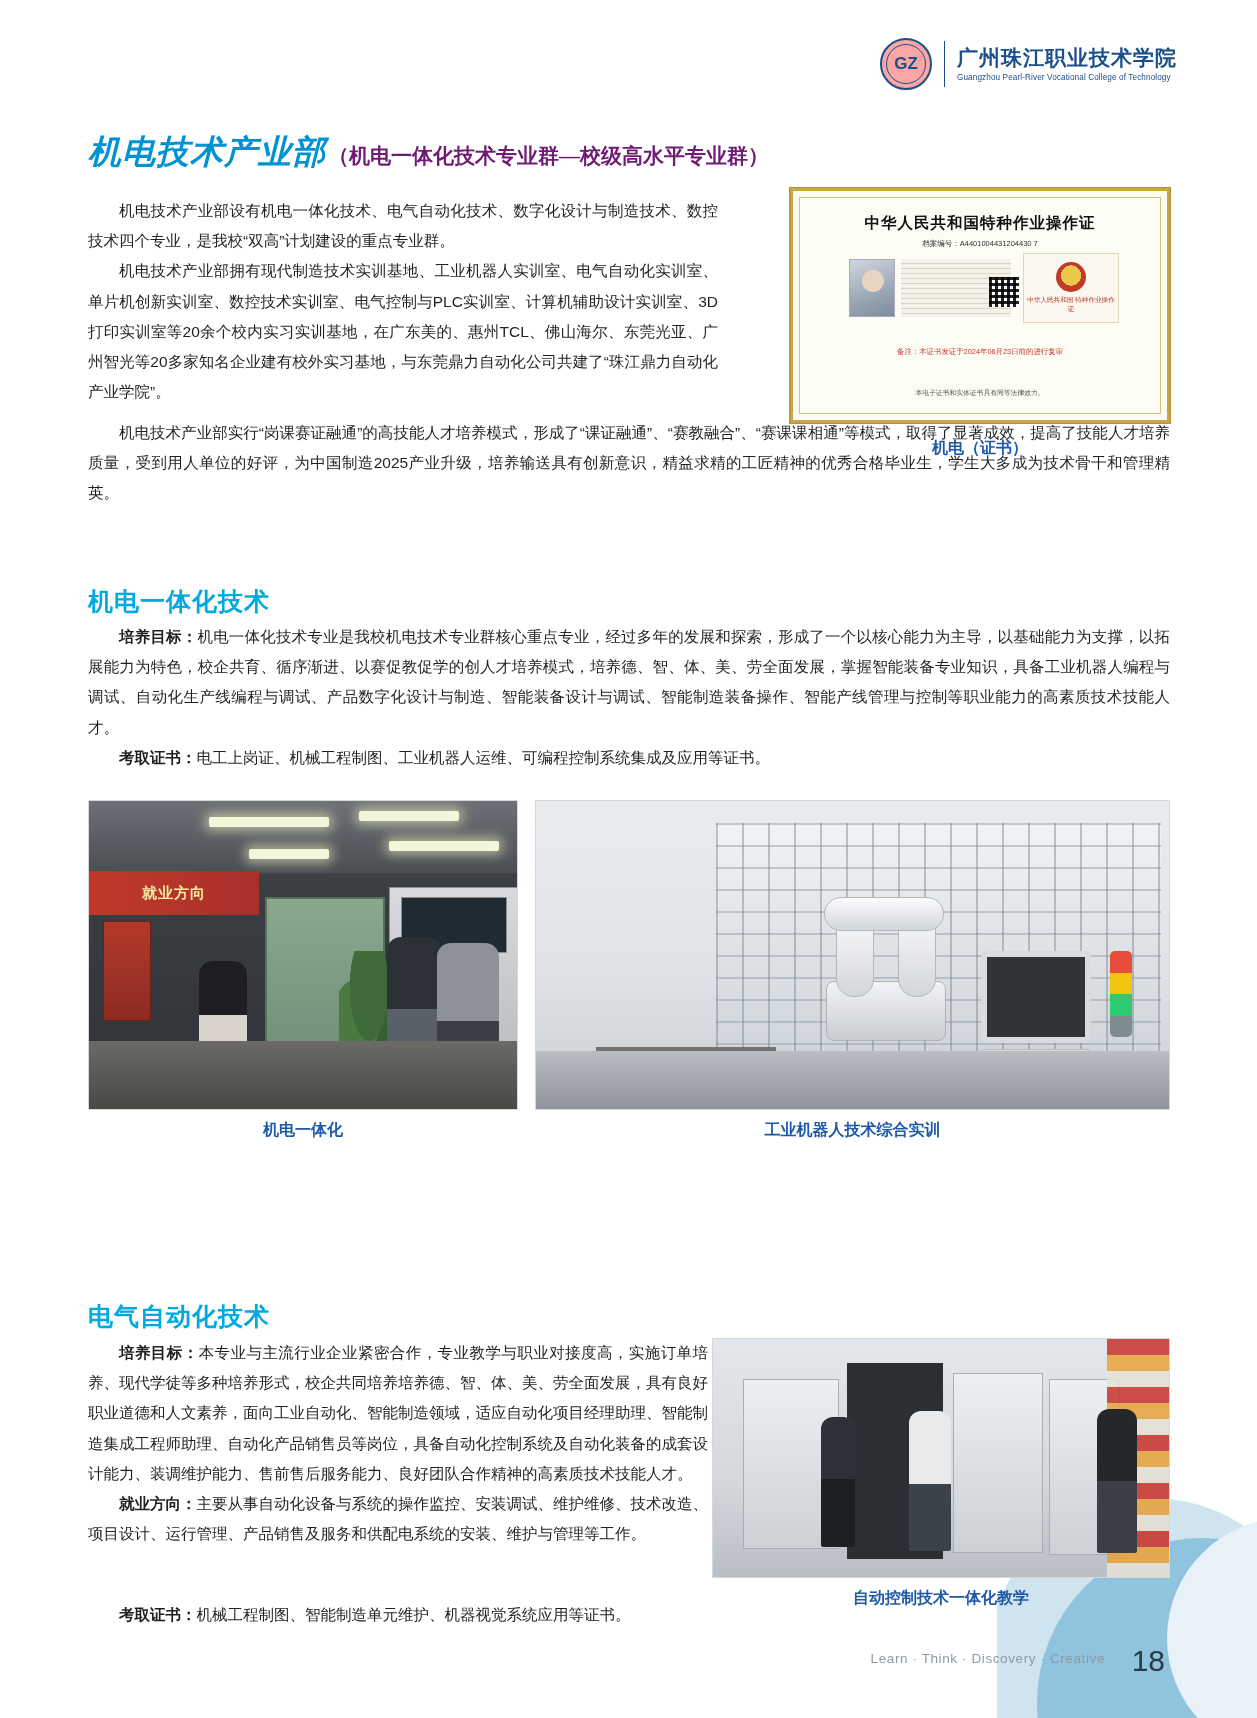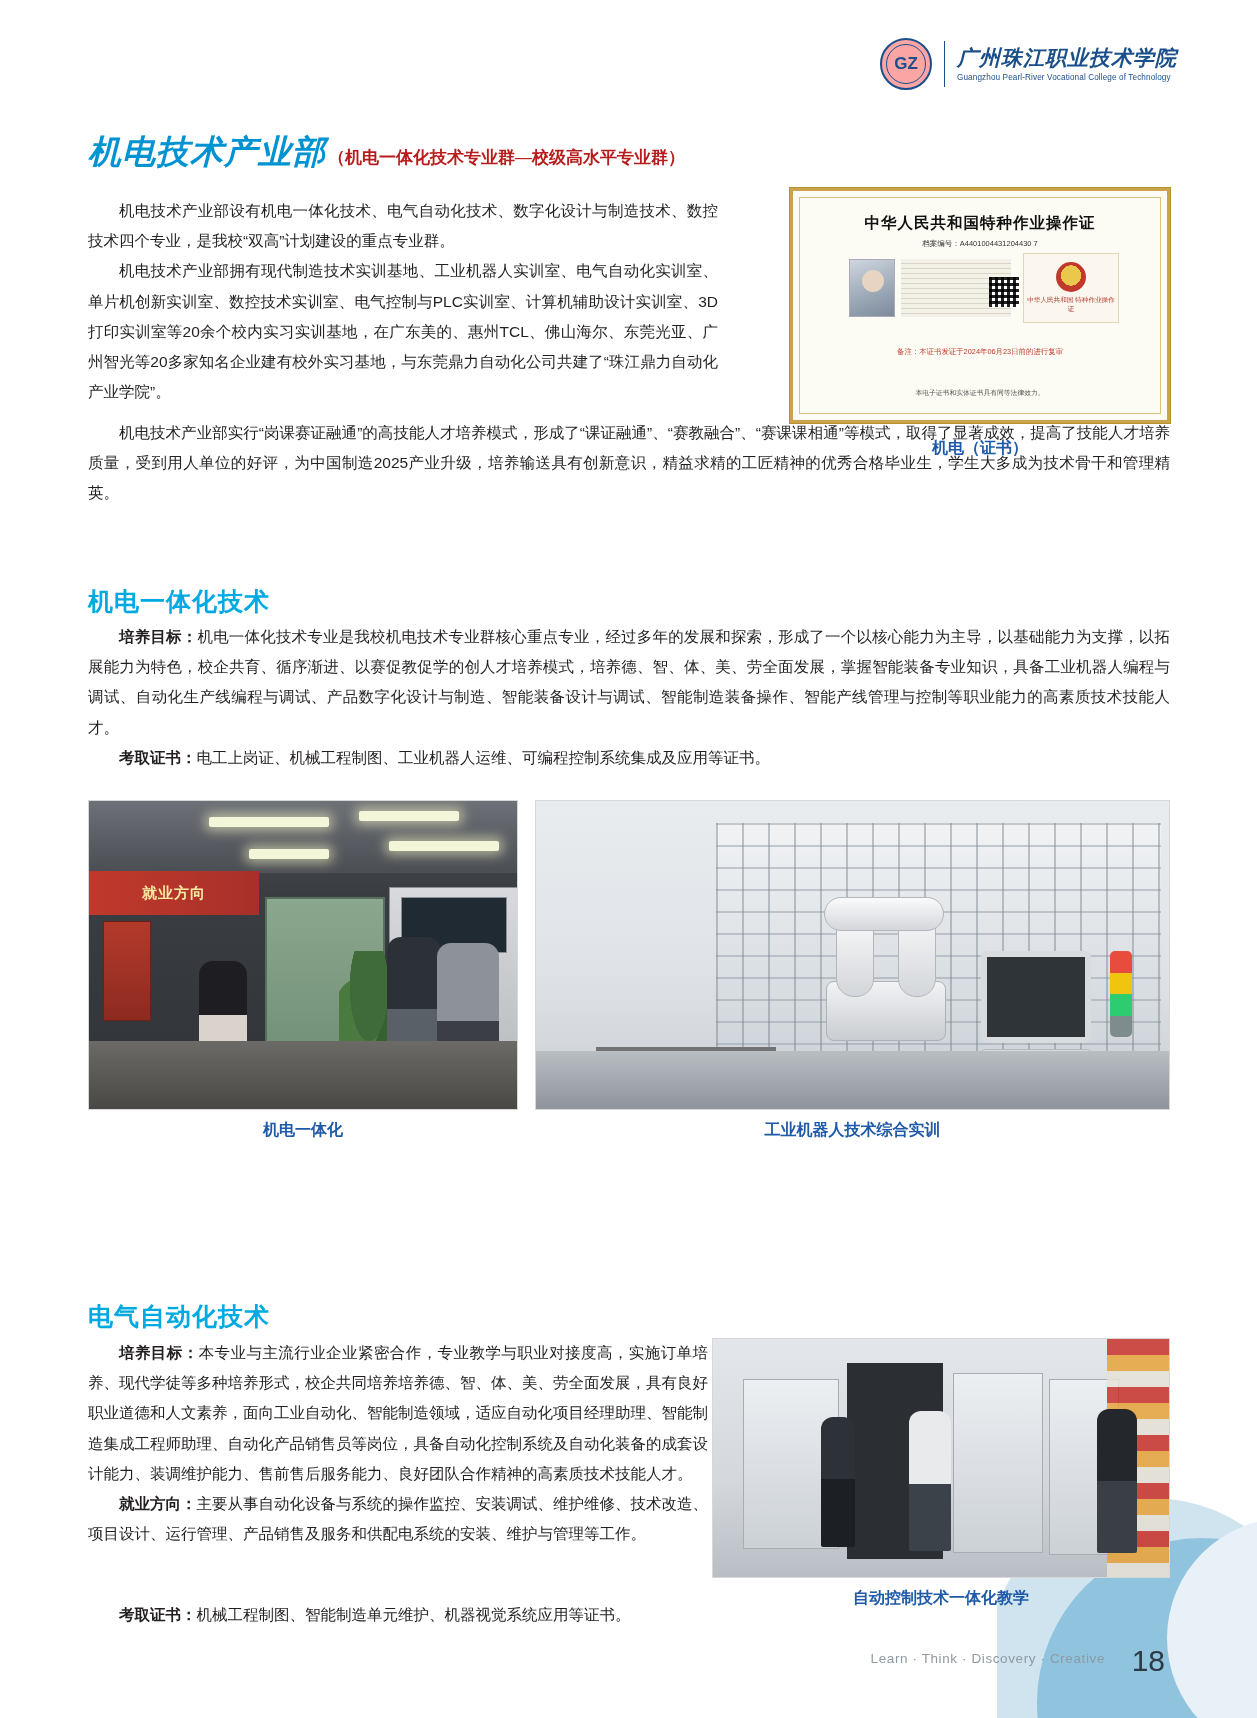--- a/index.html
+++ b/index.html
@@ -57,21 +57,20 @@
   .logo-mark .inner {
     width: 40px; height: 40px; border-radius: 50%;
     border: 1px solid #1a4f8a;
     display: flex; align-items: center; justify-content: center;
     font-size: 17px; color: #1a4f8a; font-weight: bold;
   }
   .logo-text-cn {
     font-size: 21px; font-weight: bold; color: #1a4f8a;
     letter-spacing: 1px;
     line-height: 1.1;
-    font-style: italic;
   }
   .logo-text-en {
     font-size: 8.2px; color: #1a4f8a;
     letter-spacing: 0.1px;
     margin-top: 3px;
   }
   .logo-divider {
     height: 46px; width: 1px; background: #1a4f8a;
     margin: 0 2px;
   }
@@ -85,23 +84,23 @@
   .dept-title {
     font-family: "Liberation Serif", serif;
     font-size: 33px;
     font-weight: bold;
     font-style: italic;
     color: #0093d2;
     letter-spacing: 1px;
   }
   .dept-subtitle {
     font-family: "Liberation Serif", serif;
-    font-size: 17px;
+    font-size: 21px;
     font-weight: bold;
-    color: #b91c1c;
+    color: #701a75;
     margin-left: 2px;
   }
 
   .section-title {
     position: absolute;
     font-size: 25px;
     font-weight: bold;
     color: #00a9e0;
     letter-spacing: 1px;
   }

